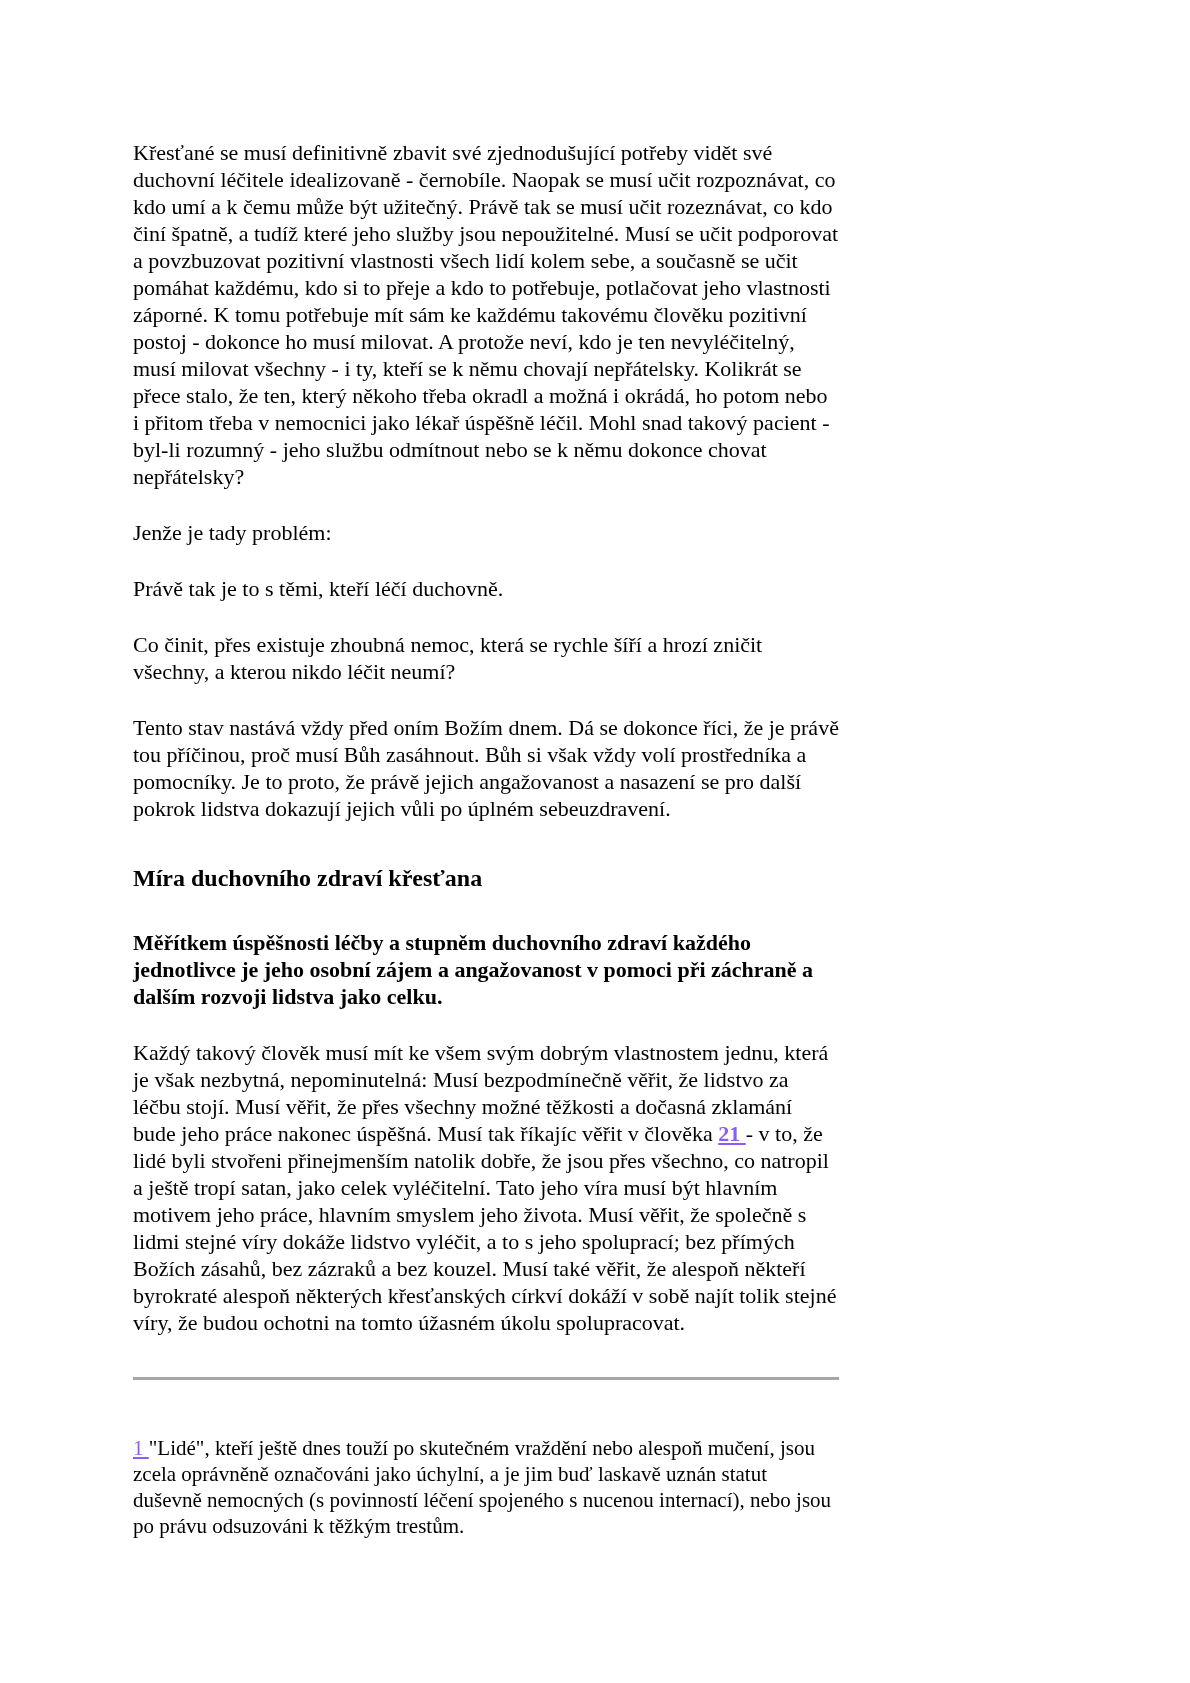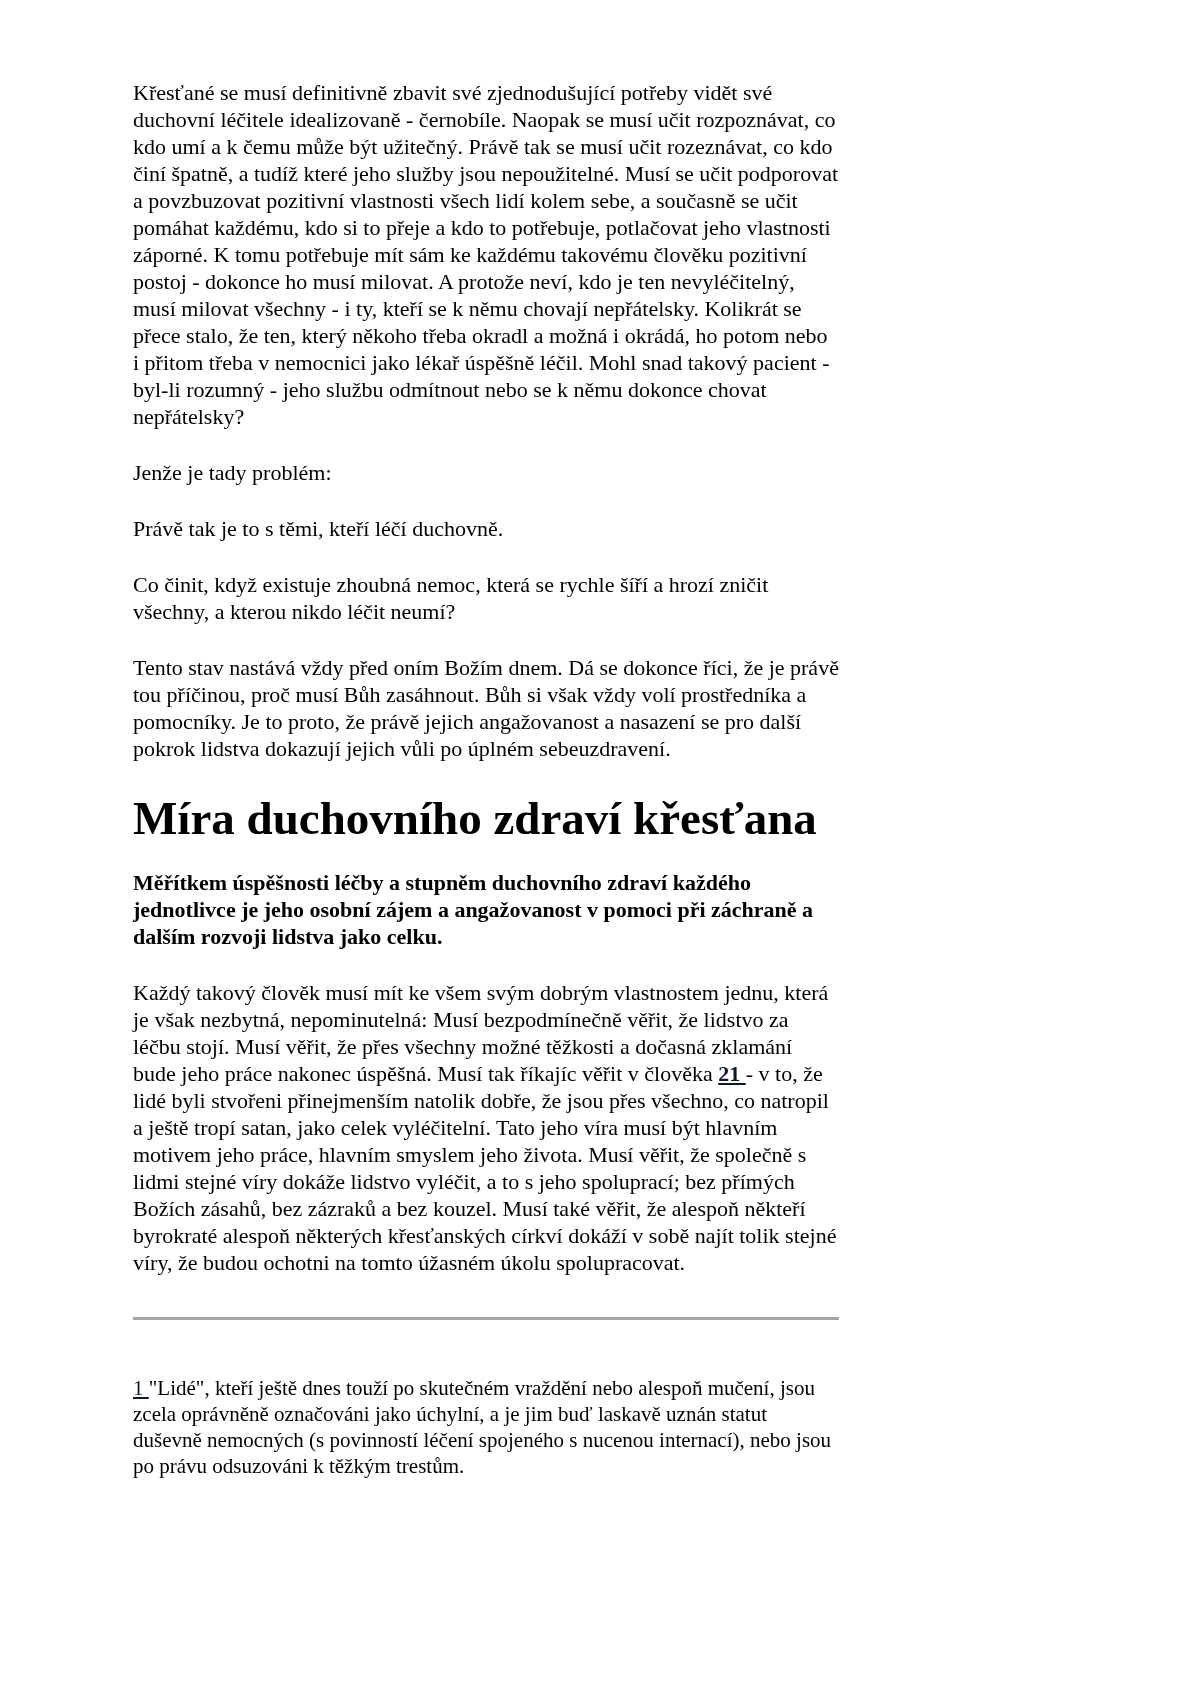--- a/index.html
+++ b/index.html
@@ -10,32 +10,32 @@
     color: #000000;
     font-family: "Liberation Serif", "DejaVu Serif", serif;
     font-size: 22px;
     line-height: 27px;
     overflow: hidden;
   }
   .page {
     box-sizing: border-box;
     width: 966px;
     height: 1683px;
-    padding: 50px 127px 0 133px;
+    padding: 110px 127px 0 133px;
   }
   p { margin: 29px 0; }
   h1 {
-    font-size: 47px;
+    font-size: 24px;
     line-height: 44px;
     font-weight: bold;
     margin: 34px 0 29px 0;
   }
   .thesis { font-weight: bold; }
   .creed { font-weight: bold; font-style: italic; }
-  a { color: #0f172a; text-decoration: underline; }
+  a { color: #8b5cf6; text-decoration: underline; }
   a.ref-strong { font-weight: bold; }
   hr.fn-sep {
     border: 0;
     height: 3px;
     background: #a6a6a6;
     margin: 41px 0 55px 0;
   }
   .footnotes p {
     font-size: 21px;
     line-height: 26px;
@@ -43,21 +43,21 @@
   }
 </style>
 </head>
 <body>
 
 <div class="page">
 
   <p>Křesťané se musí definitivně zbavit své zjednodušující potřeby vidět své duchovní léčitele idealizovaně - černobíle. Naopak se musí učit rozpoznávat, co kdo umí a k čemu může být užitečný. Právě tak se musí učit rozeznávat, co kdo činí špatně, a tudíž které jeho služby jsou nepoužitelné. Musí se učit podporovat a povzbuzovat pozitivní vlastnosti všech lidí kolem sebe, a současně se učit pomáhat každému, kdo si to přeje a kdo to potřebuje, potlačovat jeho vlastnosti záporné. K tomu potřebuje mít sám ke každému takovému člověku pozitivní postoj - dokonce ho musí milovat. A protože neví, kdo je ten nevyléčitelný, musí milovat všechny - i ty, kteří se k němu chovají nepřátelsky. Kolikrát se přece stalo, že ten, který někoho třeba okradl a možná i okrádá, ho potom nebo i přitom třeba v nemocnici jako lékař úspěšně léčil. Mohl snad takový pacient - byl-li rozumný - jeho službu odmítnout nebo se k němu dokonce chovat nepřátelsky?</p>
   <p>Jenže je tady problém:</p>
   <p>Právě tak je to s těmi, kteří léčí duchovně.</p>
-  <p>Co činit, když existuje zhoubná nemoc, která se rychle šíří a hrozí zničit všechny, a kterou nikdo léčit neumí?</p>
+  <p>Co činit, přes existuje zhoubná nemoc, která se rychle šíří a hrozí zničit všechny, a kterou nikdo léčit neumí?</p>
   <p>Tento stav nastává vždy před oním Božím dnem. Dá se dokonce říci, že je právě tou příčinou, proč musí Bůh zasáhnout. Bůh si však vždy volí prostředníka a pomocníky. Je to proto, že právě jejich angažovanost a nasazení se pro další pokrok lidstva dokazují jejich vůli po úplném sebeuzdravení.</p>
 
   <h1>Míra duchovního zdraví křesťana</h1>
 
   <p class="thesis">Měřítkem úspěšnosti léčby a stupněm duchovního zdraví každého jednotlivce je jeho osobní zájem a angažovanost v pomoci při záchraně a dalším rozvoji lidstva jako celku.</p>
 
   <p><span>Každý takový člověk musí mít ke všem svým dobrým vlastnostem jednu, která je však nezbytná, nepominutelná: Musí bezpodmínečně věřit, že lidstvo za léčbu stojí. Musí věřit, že přes všechny možné těžkosti a dočasná zklamání bude jeho práce nakonec úspěšná. Musí tak říkajíc věřit v člověka </span><a href="#" class="ref-strong">21 </a><span>- v to, že lidé byli stvořeni přinejmenším natolik dobře, že jsou přes všechno, co natropil a ještě tropí satan, jako celek vyléčitelní. Tato jeho víra musí být hlavním motivem jeho práce, hlavním smyslem jeho života. Musí věřit, že společně s lidmi stejné víry dokáže lidstvo vyléčit, a to s jeho spoluprací; bez přímých Božích zásahů, bez zázraků a bez kouzel. Musí také věřit, že alespoň někteří byrokraté alespoň některých křesťanských církví dokáží v sobě najít tolik stejné víry, že budou ochotni na tomto úžasném úkolu spolupracovat.</span></p>
 
 
   <hr class="fn-sep">

